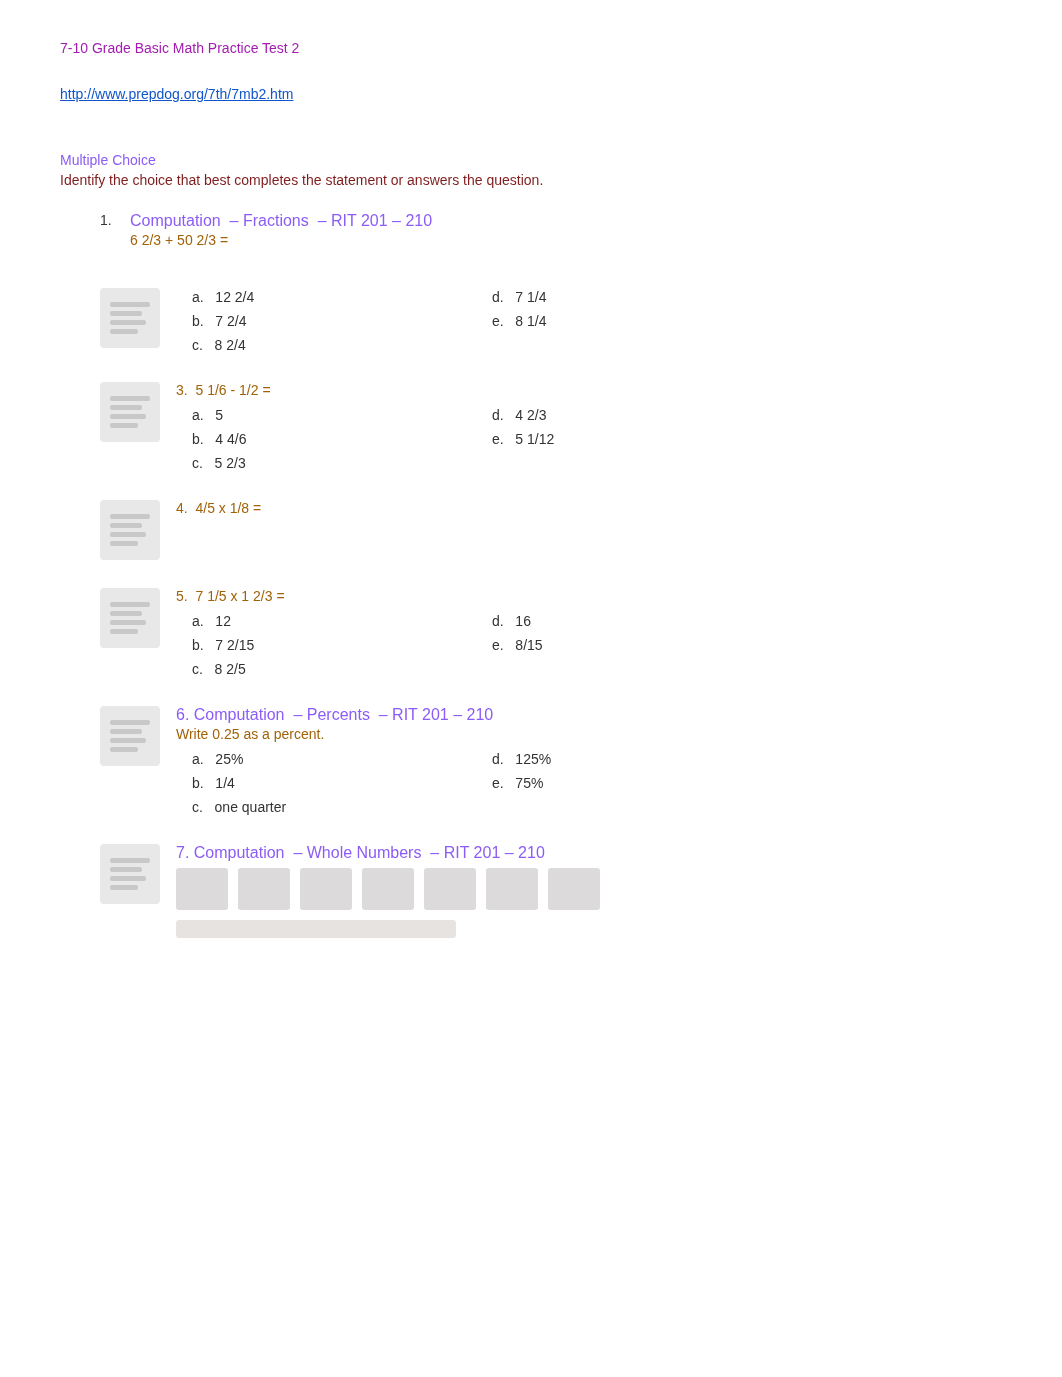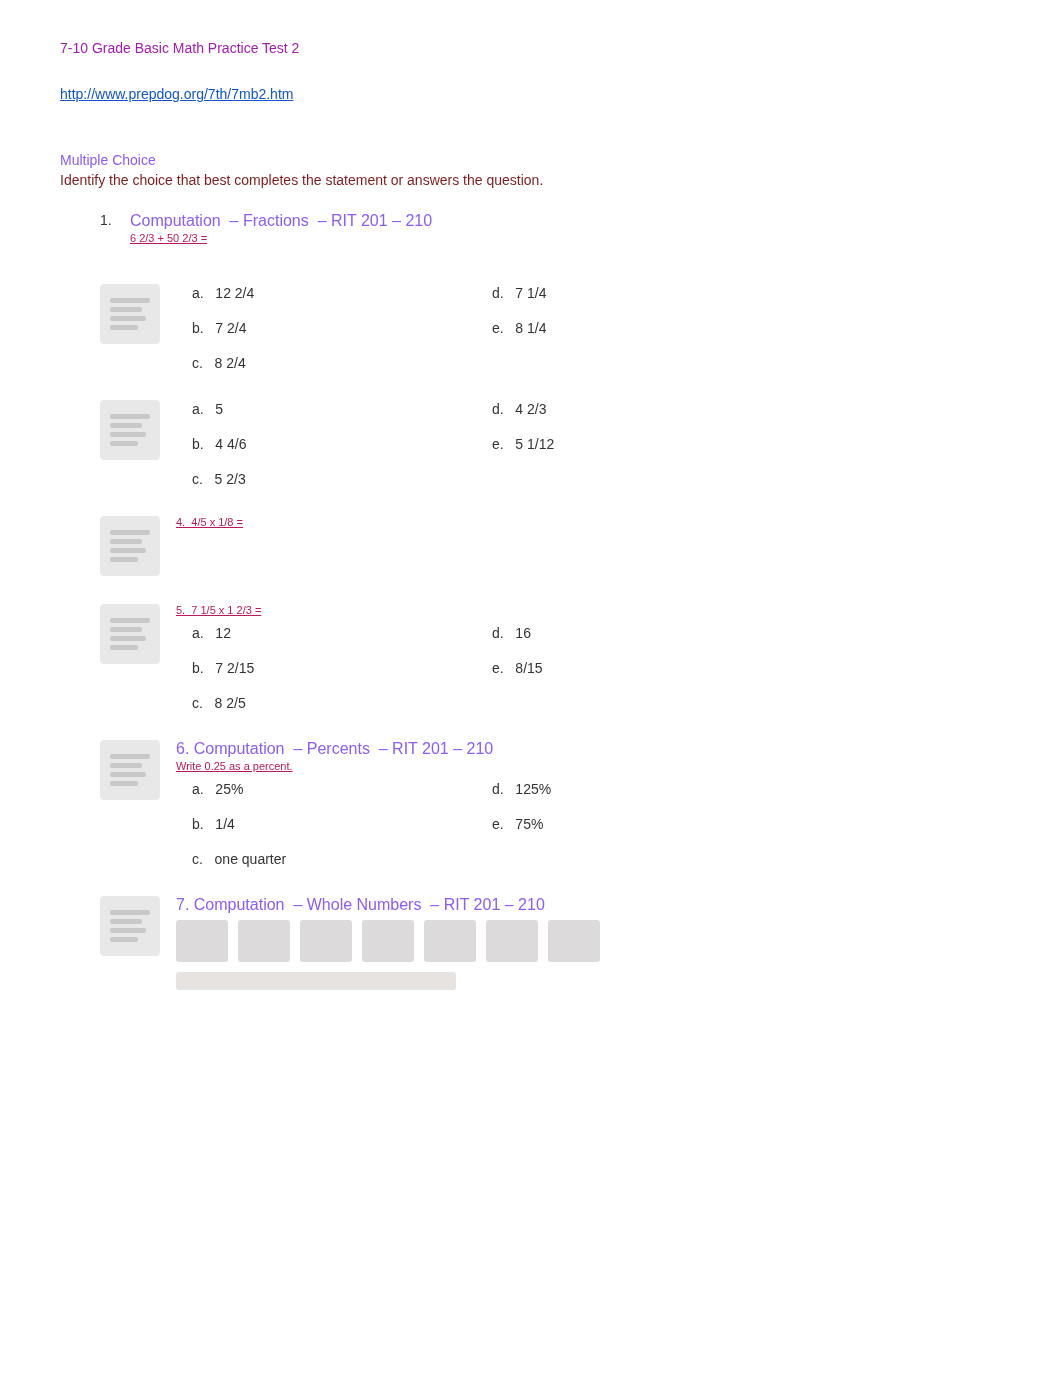--- a/index.html
+++ b/index.html
@@ -45,29 +45,28 @@
     }
     .question-content {
       flex: 1;
     }
     .question-meta {
       font-size: 16px;
       color: #8b5cf6;
       margin-bottom: 2px;
     }
     .question-text {
-      font-size: 11px;
-      color: #be185d;
+      font-size: 14px;
+      color: #a16207;
       margin-bottom: 8px;
-      text-decoration: underline;
     }
     .answers-grid {
       display: grid;
       grid-template-columns: 260px 200px;
-      gap: 17px 40px;
+      gap: 6px 40px;
       margin-left: 16px;
     }
     .answer-item {
       font-size: 14px;
       color: #333;
       padding: 1px 0;
     }
     .thumbnail-placeholder {
       width: 60px;
       height: 60px;
@@ -189,20 +188,21 @@
   <div class="question-block">
     <div class="thumbnail-placeholder">
       <div class="thumb-lines">
         <div class="thumb-line" style="width:40px;"></div>
         <div class="thumb-line" style="width:32px;"></div>
         <div class="thumb-line" style="width:36px;"></div>
         <div class="thumb-line" style="width:28px;"></div>
       </div>
     </div>
     <div class="question-content">
+      <div class="question-text">3. &nbsp;5 1/6 - 1/2 =</div>
       <div class="answers-grid">
         <div class="answer-item">a. &nbsp; 5</div>
         <div class="answer-item">d. &nbsp; 4 2/3</div>
         <div class="answer-item">b. &nbsp; 4 4/6</div>
         <div class="answer-item">e. &nbsp; 5 1/12</div>
         <div class="answer-item">c. &nbsp; 5 2/3</div>
       </div>
     </div>
   </div>
 

